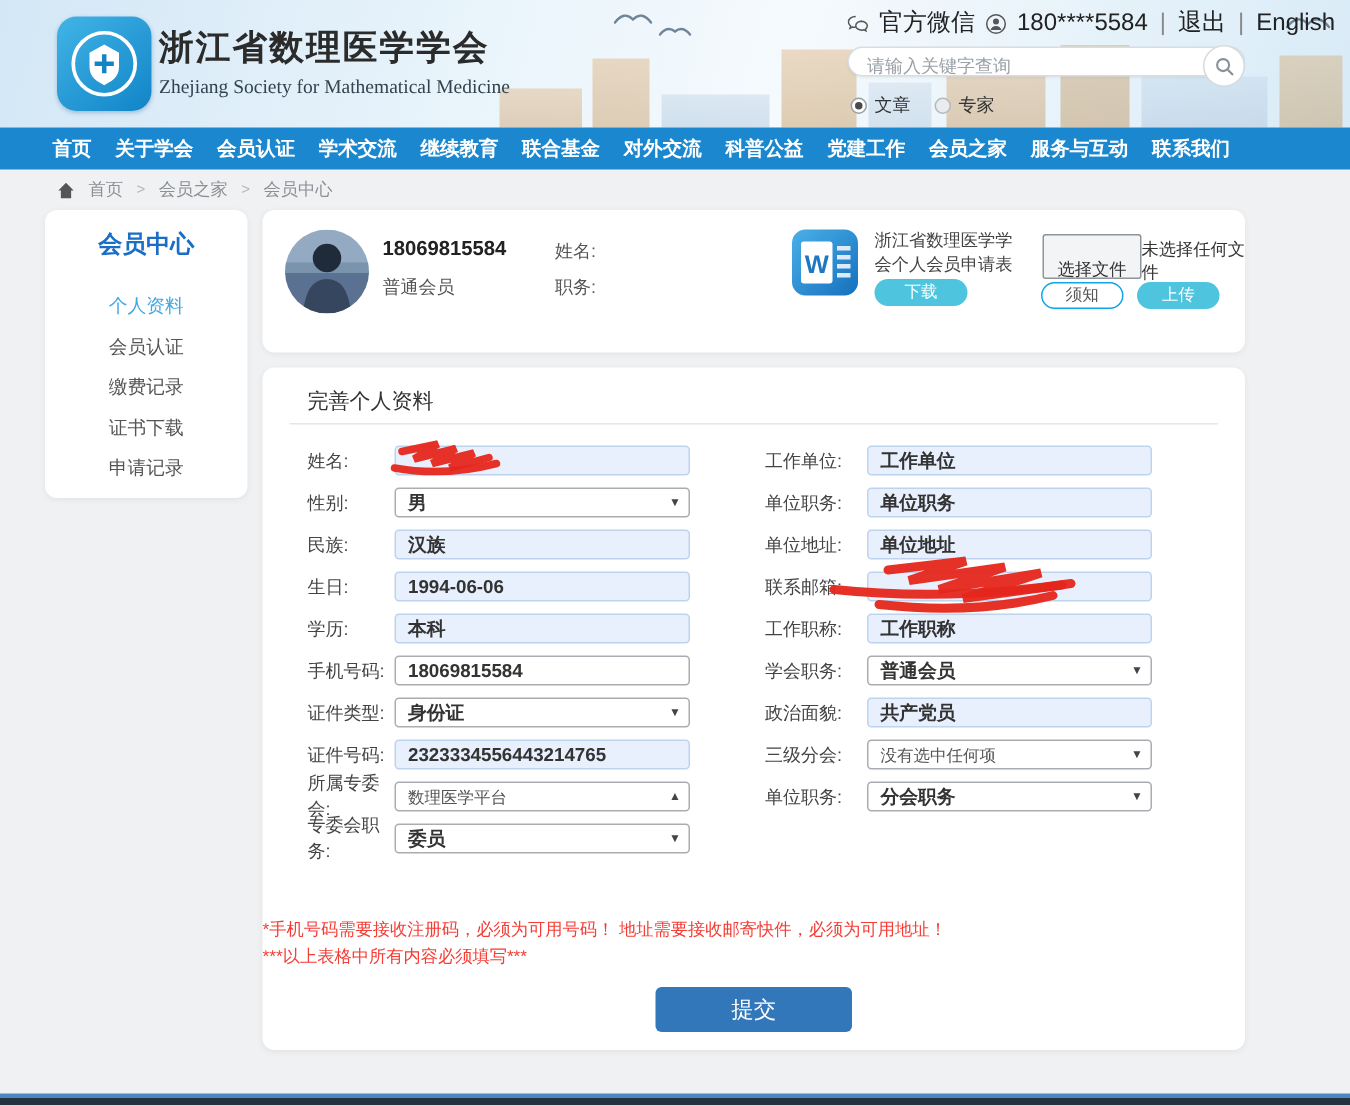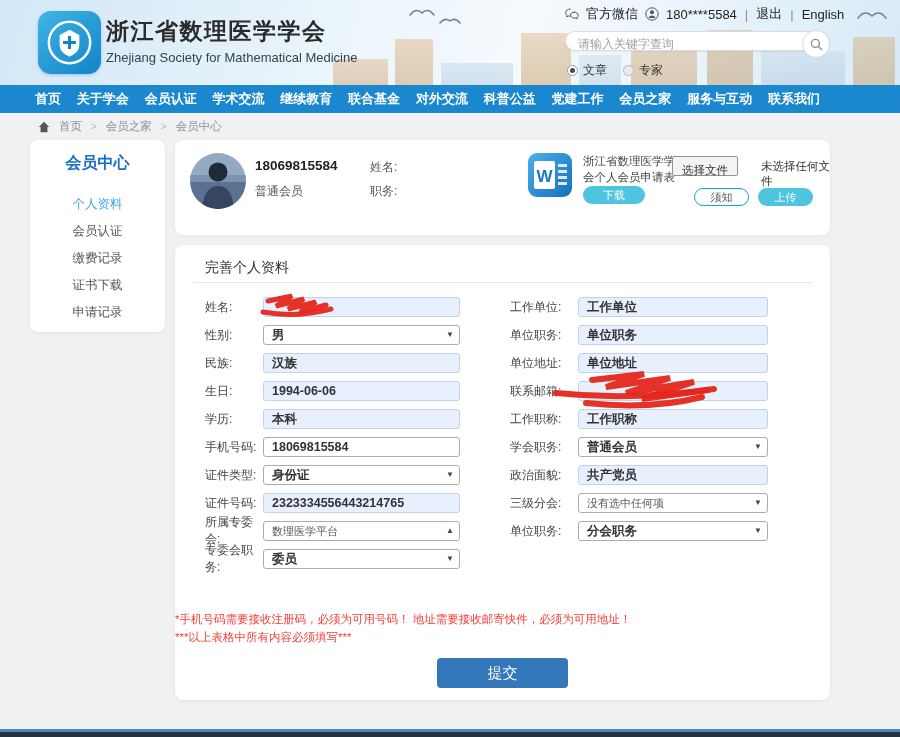--- a/index.html
+++ b/index.html
@@ -21,23 +21,23 @@
   .b8{left:436px;width:84px;height:34px;background:linear-gradient(#c3d7e9,#a9c3da)}
   .b9{left:528px;width:42px;height:48px;background:linear-gradient(#d5a970,#bd9155)}
   .birds{position:absolute;pointer-events:none}
   .birds path{stroke:#6f8496;stroke-width:1.6;fill:none;stroke-linecap:round}
 
   .logo{position:absolute;left:38px;top:11px;width:63px;height:63px;border-radius:13px;
     background:linear-gradient(140deg,#41b4e6,#1184c8);box-shadow:0 1px 3px rgba(30,90,140,.3)}
   .logo svg{position:absolute;inset:0}
   .org{position:absolute;left:106px;top:16px}
   .org-cn{font-family:"Liberation Serif","DejaVu Serif",serif;font-size:23px;font-weight:bold;color:#2b2b2b;letter-spacing:1.5px}
-  .org-en{font-family:Liberation Sans, sans-serif;font-size:13px;color:#33434f;margin-top:3px}
-
-  .topbar{position:absolute;left:565px;top:5px;display:flex;align-items:center;gap:7px;font-size:13px;color:#222;white-space:nowrap}
+  .org-en{font-family:Liberation Serif, serif;font-size:13px;color:#33434f;margin-top:3px}
+
+  .topbar{position:absolute;left:565px;top:5px;display:flex;align-items:center;gap:7px;font-size:16px;color:#222;white-space:nowrap}
   .topbar .sep{color:#888;margin:0 1px}
   .tb-ic{display:inline-flex;vertical-align:middle}
 
   .searchbox{position:absolute;left:565px;top:31px;width:265px;height:20px;background:#fff;
     border:1px solid #d8dde2;border-radius:13px;box-shadow:0 1px 2px rgba(0,0,0,.05)}
   .searchbox input{position:absolute;left:12px;top:1px;width:210px;height:21px;border:none;outline:none;background:transparent;font-size:12px;color:#333}
   .searchbox input::placeholder{color:#9aa1a8}
   .search-btn{position:absolute;right:-1px;top:-2px;width:28px;height:28px;border:1px solid #d5dade;border-radius:50%;background:#fff;display:flex;align-items:center;justify-content:center;cursor:pointer}
 
   .search-opts{position:absolute;left:567px;top:62px;display:flex;align-items:center;gap:16px;font-size:12px;color:#333}
@@ -70,21 +70,21 @@
   .p-name-lb{position:absolute;left:195px;top:19px;font-size:12px;color:#555}
   .p-title-lb{position:absolute;left:195px;top:43px;font-size:12px;color:#555}
   .word-ic{position:absolute;left:352px;top:12px;width:46px;height:46px}
   .doc-t{position:absolute;left:408px;top:13px;font-size:11.5px;color:#444;line-height:16px}
   .pill{position:absolute;height:18px;line-height:18px;border-radius:9px;font-size:11px;text-align:center;cursor:pointer}
   .pill.cyan{background:#4fc4de;color:#fff}
   .pill.ghost{background:#fff;color:#555;border:1px solid #0ea5e9;line-height:16px}
   .dl-btn{left:408px;top:46px;width:62px}
   .notice-btn{left:519px;top:48px;width:55px}
   .up-btn{left:583px;top:48px;width:55px}
-  .choose-file{position:absolute;left:497px;top:16px;height:20px;line-height:18px;padding:4px 9px;font-size:11.5px;color:#333;background:#f3f4f5;border:1px solid #8f9499;border-radius:2px;cursor:pointer}
+  .choose-file{position:absolute;left:520px;top:16px;height:20px;line-height:18px;padding:14px 9px;font-size:11.5px;color:#333;background:#f3f4f5;border:1px solid #8f9499;border-radius:2px;cursor:pointer}
   .no-file{position:absolute;left:586px;top:19px;font-size:11.5px;color:#333}
 
   
   .form-card{left:175px;top:245px;width:655px;height:455px}
   .form-title{position:absolute;left:30px;top:14px;font-size:14px;color:#333}
   .divider{position:absolute;left:18px;right:18px;top:37px;border-top:1px solid #e6e6e6}
   .col{position:absolute;top:52px}
   .col-l{left:30px;width:262px}
   .col-r{left:335px;width:265px}
   .frow{display:flex;align-items:center;height:20px;margin-bottom:8px;position:relative}

